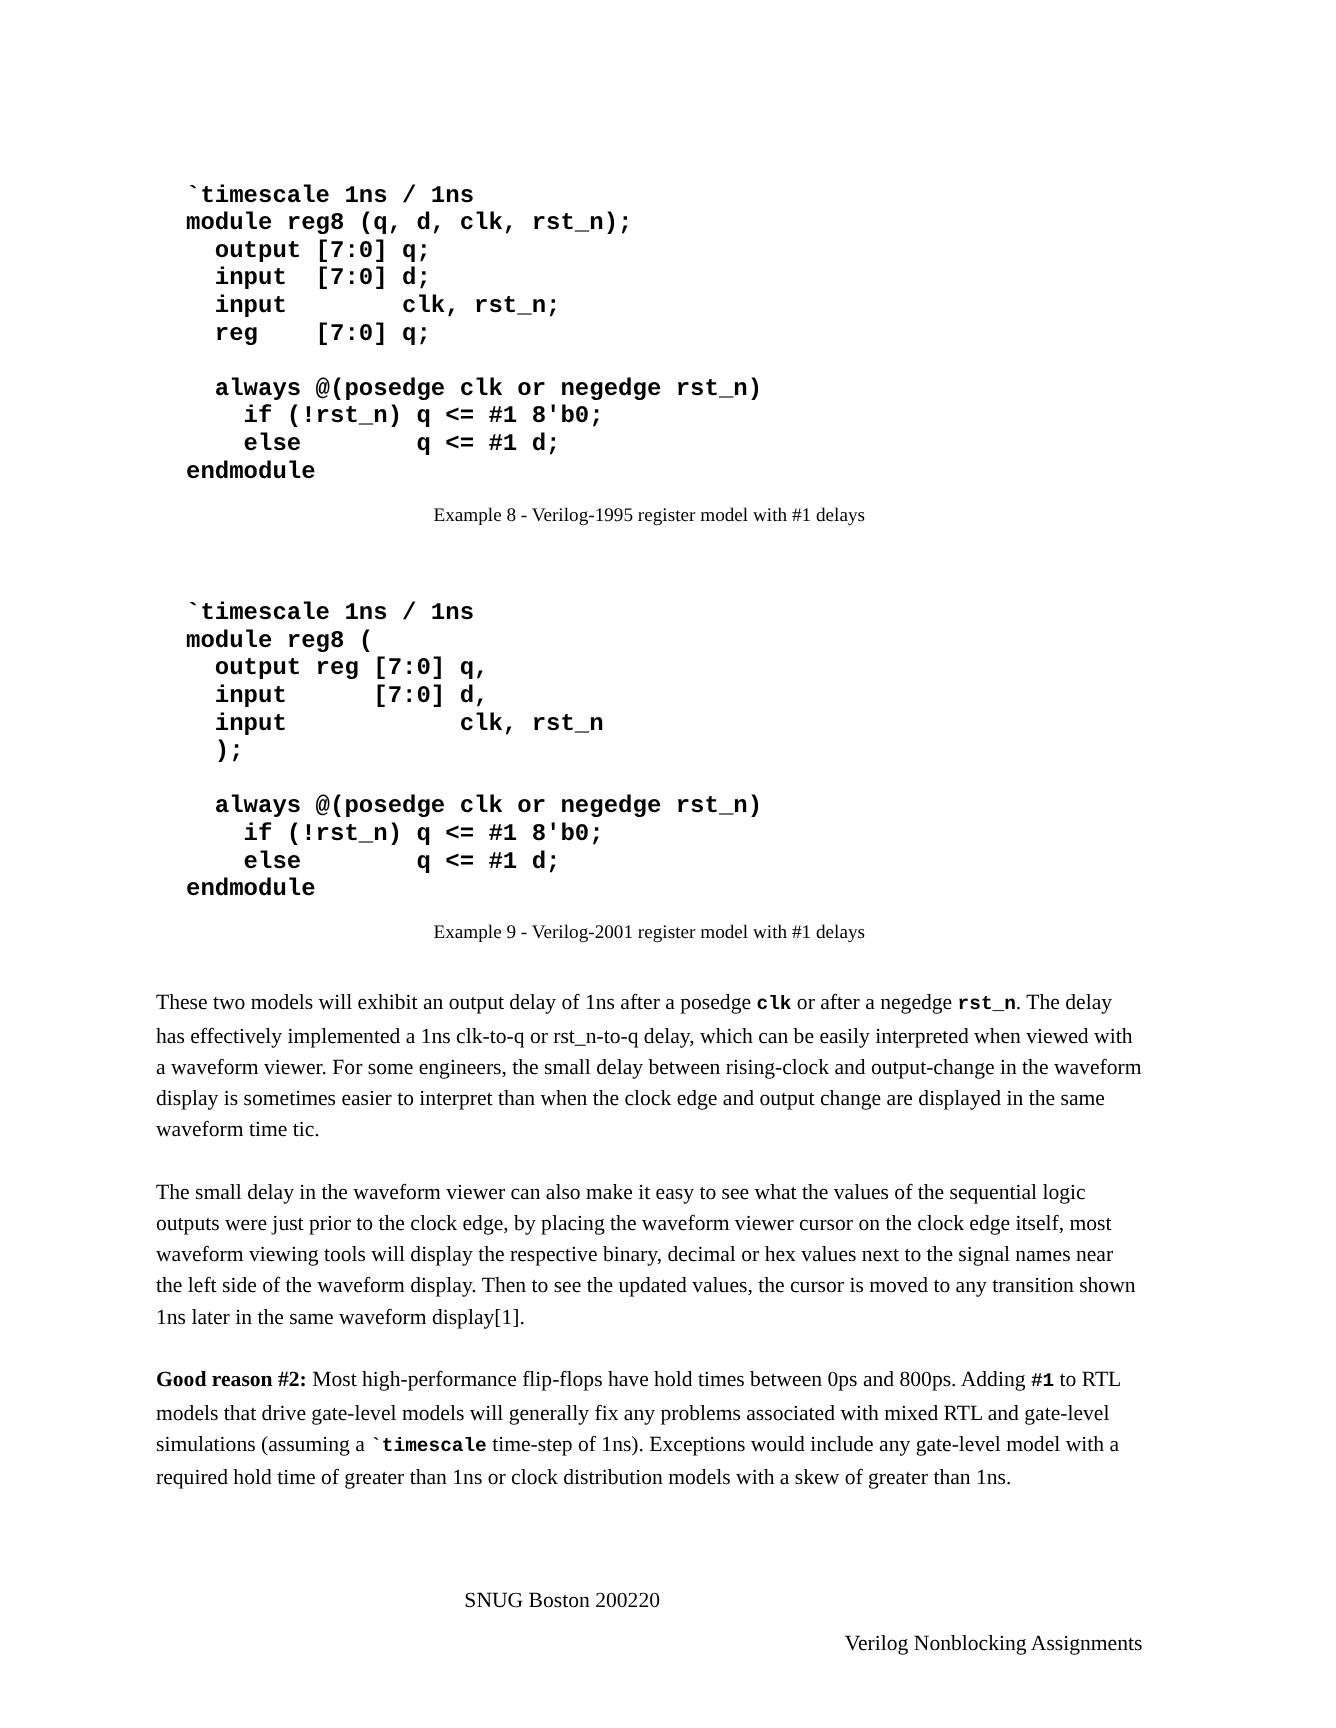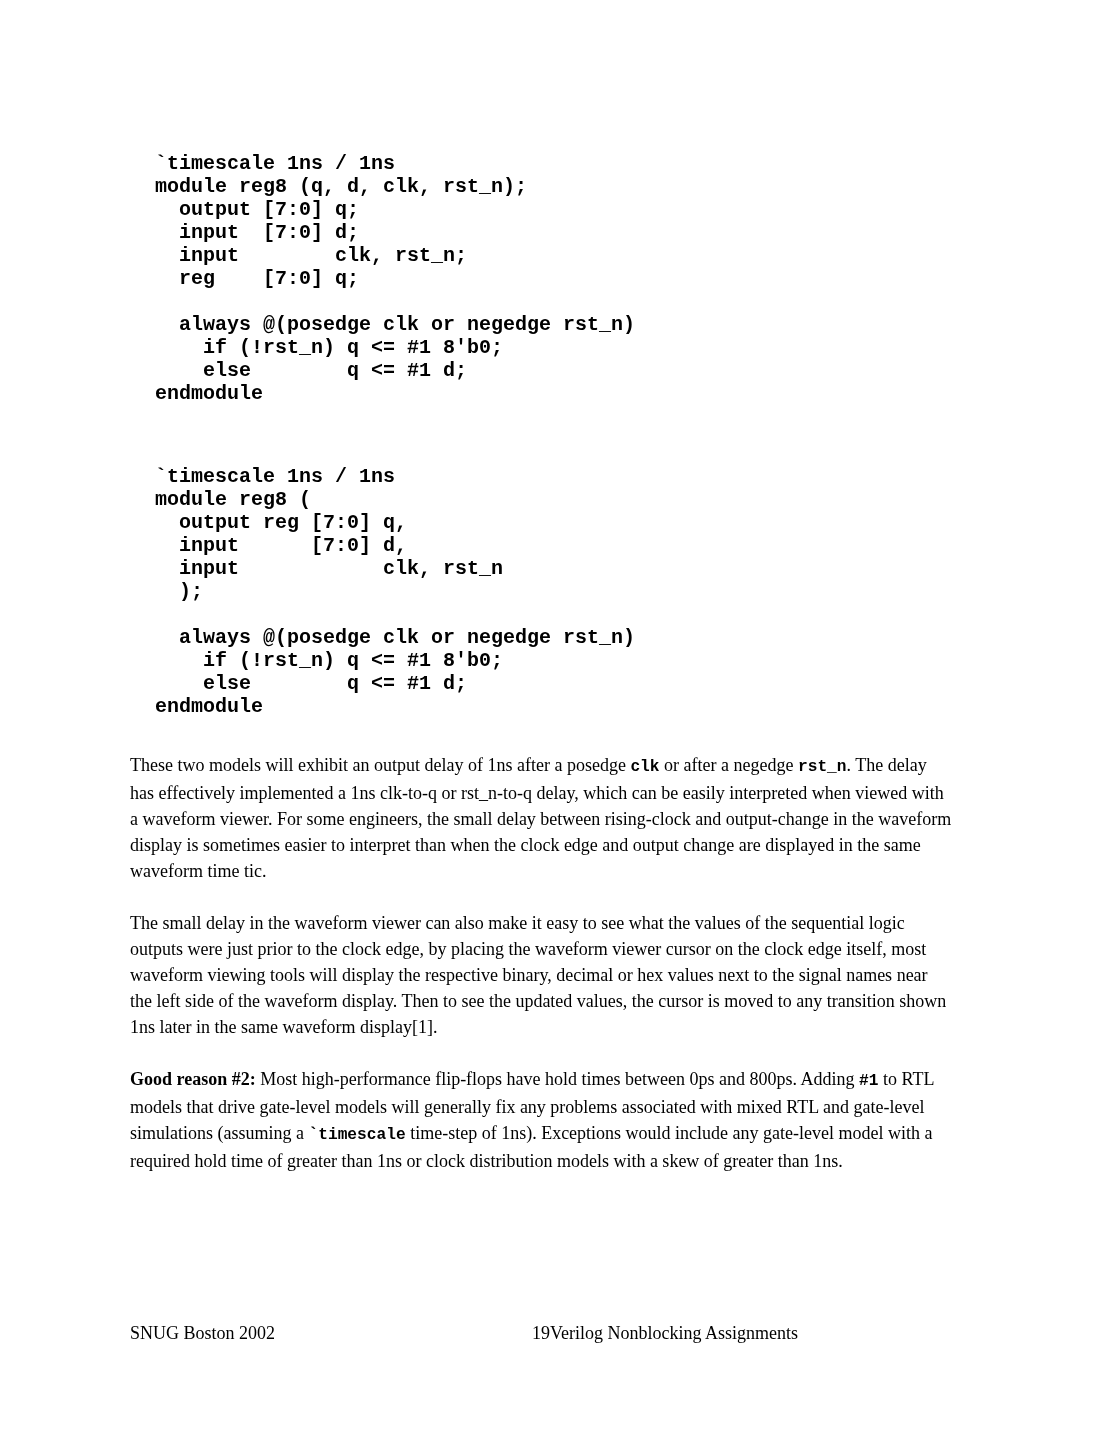--- a/index.html
+++ b/index.html
@@ -46,68 +46,70 @@
   .footer {
     position: absolute;
     top: 1320px;
     left: 130px;
     right: 128px;
     display: grid;
     grid-template-columns: 1fr auto 1fr;
     font-size: 18px;
     line-height: 26px;
   }
-  .footer-left  { text-align: left; }
+  .footer-left  { text-align: right; }
   .footer-center{ text-align: center; }
-  .footer-right { text-align: left; }
+  .footer-right { text-align: right; margin-top: 36px; }
 </style>
 </head>
 <body>
 
 <div class="page">
 
   <section class="code-section">
     <pre class="code">`timescale 1ns / 1ns
 module reg8 (q, d, clk, rst_n);
   output [7:0] q;
   input  [7:0] d;
   input        clk, rst_n;
   reg    [7:0] q;
 
   always @(posedge clk or negedge rst_n)
     if (!rst_n) q &lt;= #1 8'b0;
     else        q &lt;= #1 d;
 endmodule</pre>
+    <div class="caption">Example 8 - Verilog-1995 register model with #1 delays</div>
   </section>
 
   <section class="code-section">
     <pre class="code">`timescale 1ns / 1ns
 module reg8 (
   output reg [7:0] q,
   input      [7:0] d,
   input            clk, rst_n
   );
 
   always @(posedge clk or negedge rst_n)
     if (!rst_n) q &lt;= #1 8'b0;
     else        q &lt;= #1 d;
 endmodule</pre>
+    <div class="caption">Example 9 - Verilog-2001 register model with #1 delays</div>
   </section>
 
   <p class="body first"><span>These two models will exhibit an output delay of  1ns after a posedge </span><span class="mono">clk</span><span> or after a negedge </span><span class="mono">rst_n</span><span>. The delay has effectively implemented a 1ns clk-to-q or rst_n-to-q delay, which can be easily interpreted when viewed with a waveform viewer. For some engineers, the small delay between rising-clock and output-change in the waveform display is sometimes easier to interpret than when the clock edge and output change are displayed in the same waveform time tic.</span></p>
 
   <p class="body"><span>The small delay in the waveform viewer can also make it easy to see what the values of the sequential logic outputs were just prior to the clock edge, by placing the waveform viewer cursor on the clock edge itself, most waveform viewing tools will display the respective binary, decimal or hex values next to the signal names near the left side of the waveform display. Then to see the updated values, the cursor is moved to any transition shown 1ns later in the same waveform display[1].</span></p>
 
   <p class="body"><span class="bold">Good reason #2:</span><span> Most high-performance flip-flops have hold times between 0ps and 800ps. Adding </span><span class="mono">#1</span><span> to RTL models that drive gate-level models will generally fix any problems associated with mixed RTL and gate-level simulations (assuming a </span><span class="mono">`timescale</span><span> time-step of 1ns). Exceptions would include any gate-level model with a required hold time of greater than 1ns or clock distribution models with a skew of greater than 1ns.</span></p>
 
   <div class="footer">
     <div class="footer-left">
       <div>SNUG Boston 2002</div>
     </div>
     <div class="footer-center">
-      <div>19</div>
+      <div>20</div>
     </div>
     <div class="footer-right">
       <div>Verilog Nonblocking Assignments</div>
     </div>
   </div>
 
 </div>
 
 </body></html>

